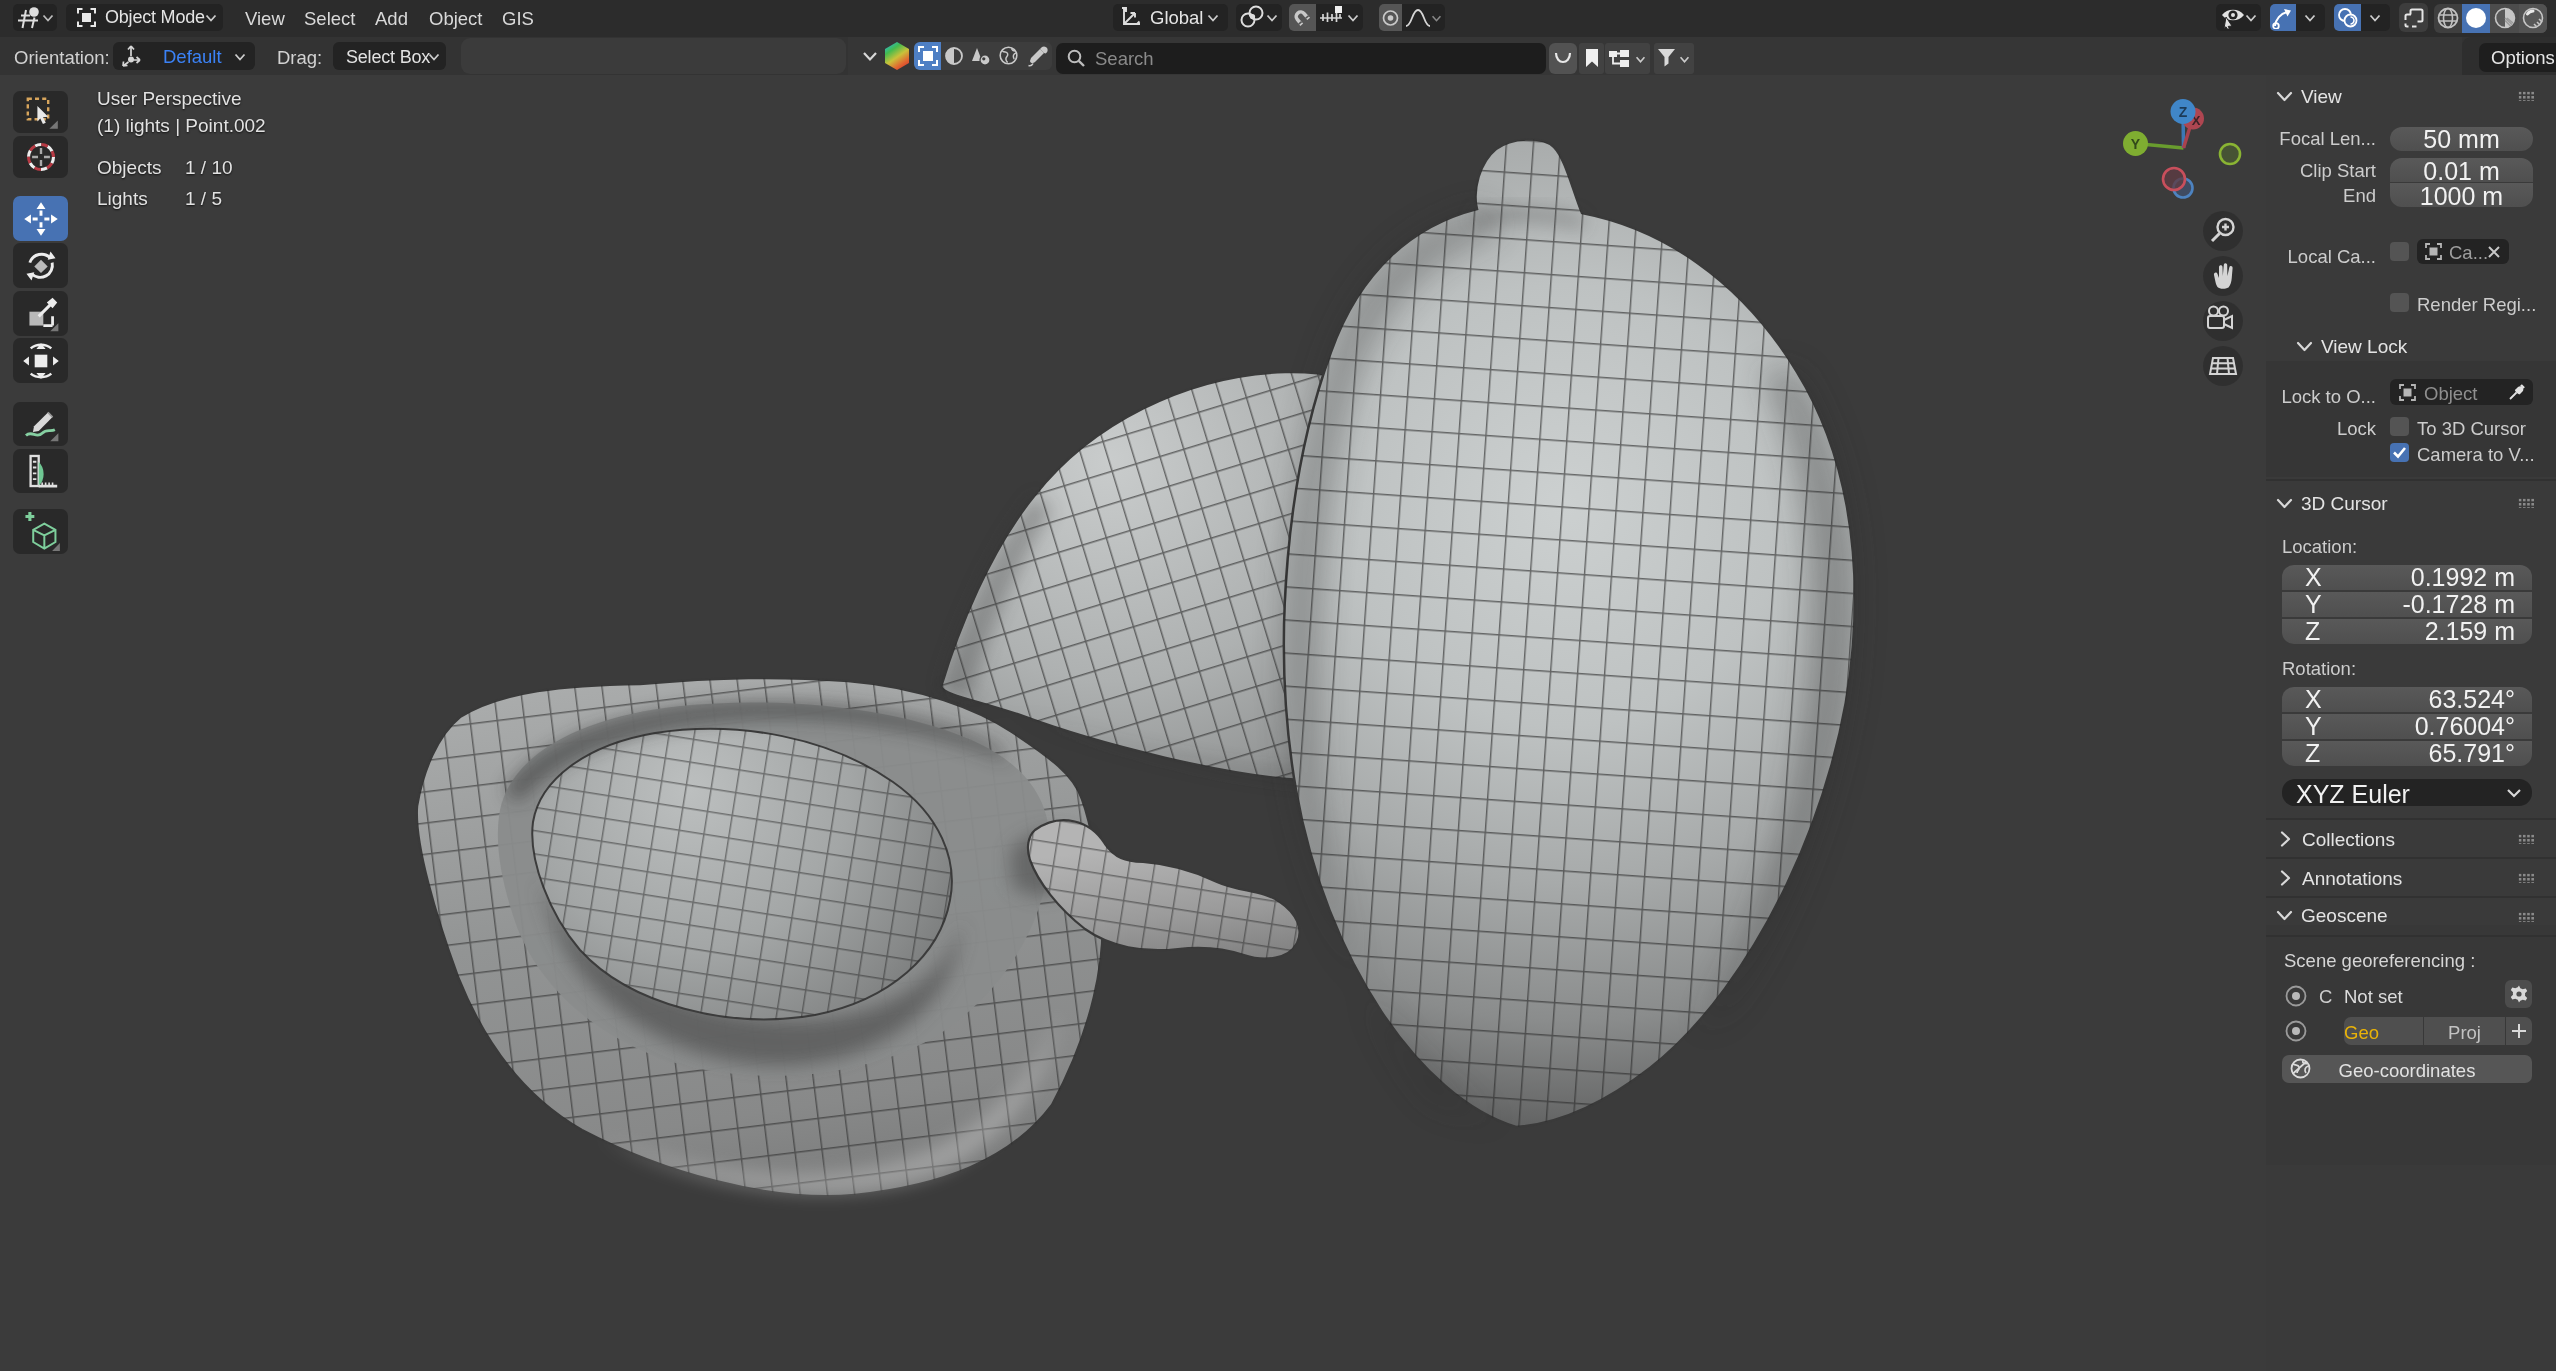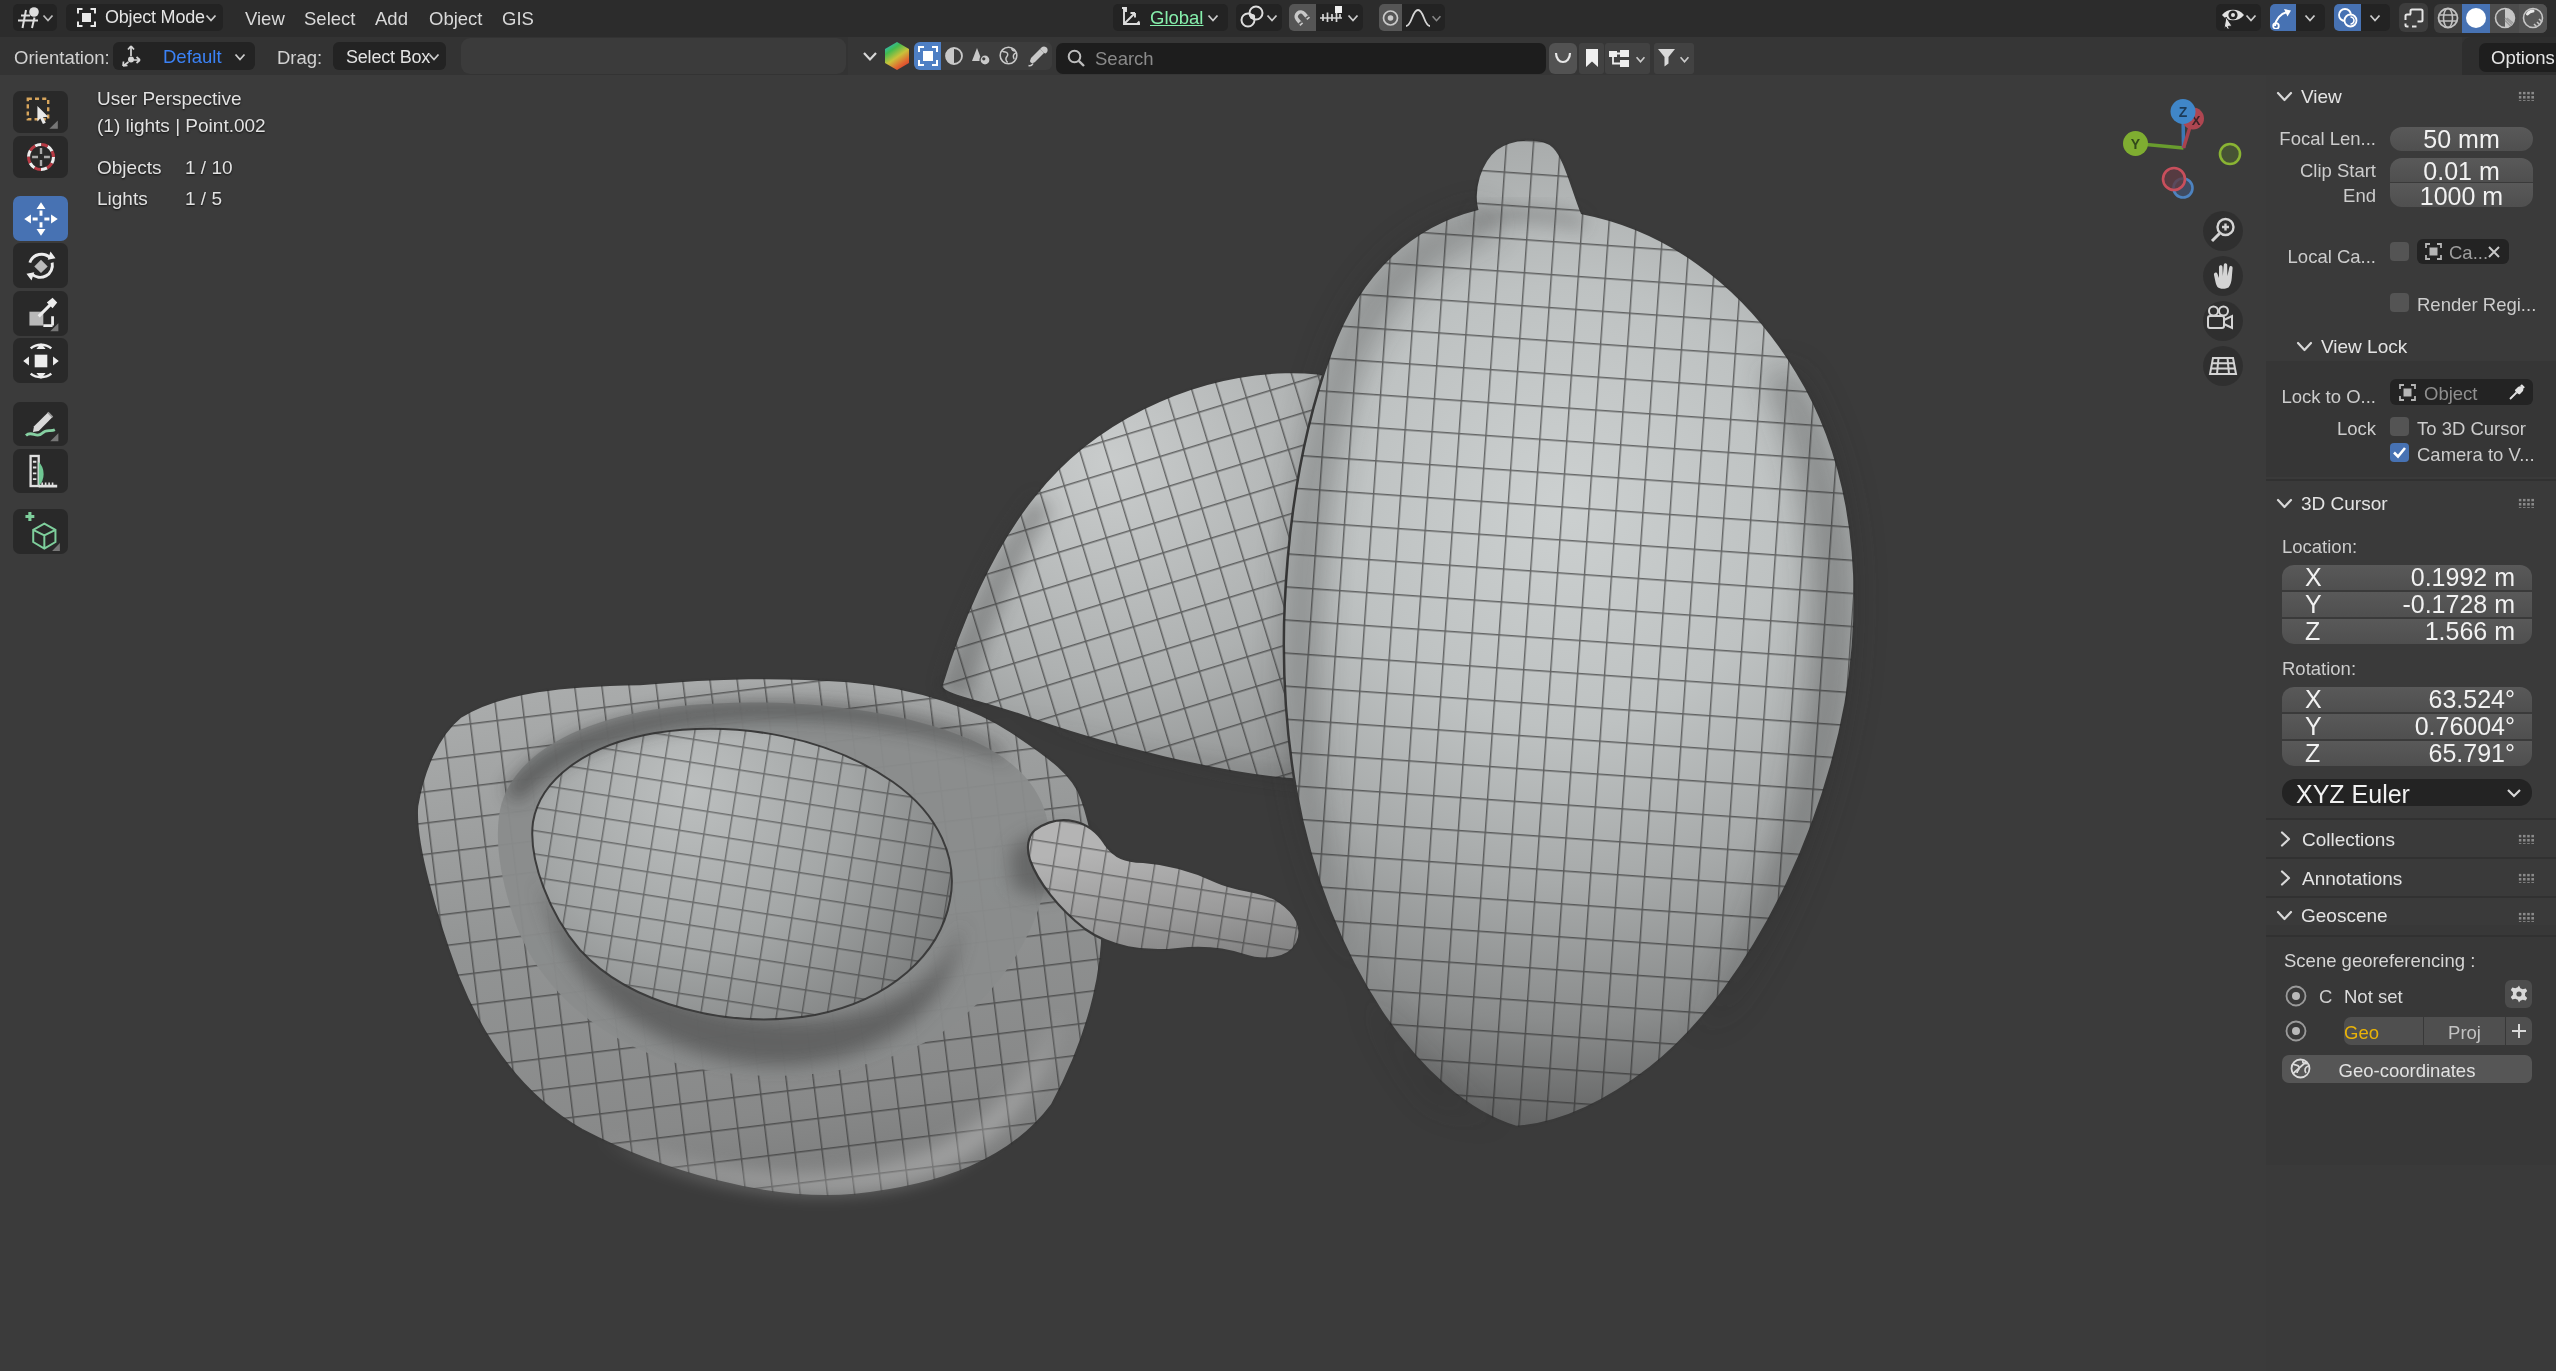--- a/index.html
+++ b/index.html
@@ -333,21 +333,21 @@
  <div class="phdr" style="left:35px;top:419px;">3D Cursor</div>
  <div class="plbl" style="left:16px;top:462px;">Location:</div>
  <div class="fld" style="left:16px;top:490px;width:250px;height:25px;border-radius:12px 12px 0 0;"></div>
  <div class="fld" style="left:16px;top:517px;width:250px;height:25px;"></div>
  <div class="fld" style="left:16px;top:544px;width:250px;height:25px;border-radius:0 0 12px 12px;"></div>
  <div class="pval" style="left:39px;top:493px;">X</div>
     <div class="pval" style="right:41px;top:493px;">0.1992 m</div>
  <div class="pval" style="left:39px;top:520px;">Y</div>
     <div class="pval" style="right:41px;top:520px;">-0.1728 m</div>
  <div class="pval" style="left:39px;top:547px;">Z</div>
-    <div class="pval" style="right:41px;top:547px;">1.566 m</div>
+    <div class="pval" style="right:41px;top:547px;">2.159 m</div>
  <div class="plbl" style="left:16px;top:584px;">Rotation:</div>
  <div class="fld" style="left:16px;top:612px;width:250px;height:25px;border-radius:12px 12px 0 0;"></div>
  <div class="fld" style="left:16px;top:639px;width:250px;height:25px;"></div>
  <div class="fld" style="left:16px;top:666px;width:250px;height:25px;border-radius:0 0 12px 12px;"></div>
  <div class="pval" style="left:39px;top:615px;">X</div>
     <div class="pval" style="right:41px;top:615px;">63.524°</div>
  <div class="pval" style="left:39px;top:642px;">Y</div>
     <div class="pval" style="right:41px;top:642px;">0.76004°</div>
  <div class="pval" style="left:39px;top:669px;">Z</div>
     <div class="pval" style="right:41px;top:669px;">65.791°</div>
@@ -416,21 +416,21 @@
 <span class="menu" style="left:245px;">View</span>
 <span class="menu" style="left:304px;">Select</span>
 <span class="menu" style="left:375px;">Add</span>
 <span class="menu" style="left:429px;">Object</span>
 <span class="menu" style="left:502px;">GIS</span>
 <div class="btn" style="left:1113px;top:4px;width:115px;height:27px;">
  <svg width="22" height="22" viewBox="0 0 22 22" style="position:absolute;left:7px;top:2px;">
   <path d="M4 2 V18 H20 M4 18 L15 7 M15 7 v4.5 M15 7 h-4.5 M4 5 l2.5 -2.5 M17 18 l2.5 -2.5" stroke="#ddd" stroke-width="1.9" fill="none"></path>
   <path d="M2 2 h4 v4" fill="none" stroke="#ddd" stroke-width="1.9"></path>
  </svg>
- <span class="menu" style="left:37px;top:-5px;color:#86efac;text-decoration:underline;">Global</span>
+ <span class="menu" style="left:37px;top:-5px;color:#e5e5e5;">Global</span>
  <svg width="12" height="8" viewBox="0 0 12 8" style="position:absolute;right:9px;top:10px;">
   <path d="M1.5 1.5 l4.5 5 4.5-5" stroke="#ccc" stroke-width="1.8" fill="none"></path>
  </svg>
 </div>
 <div class="btn" style="left:1236px;top:4px;width:46px;height:27px;">
  <svg width="26" height="24" viewBox="0 0 26 24" style="position:absolute;left:3px;top:1px;">
   <circle cx="9" cy="15" r="6.5" fill="none" stroke="#ddd" stroke-width="2"></circle>
   <circle cx="17" cy="8" r="6.5" fill="none" stroke="#ddd" stroke-width="2"></circle>
   <circle cx="13.5" cy="11.5" r="2.6" fill="#ddd"></circle>
  </svg>

